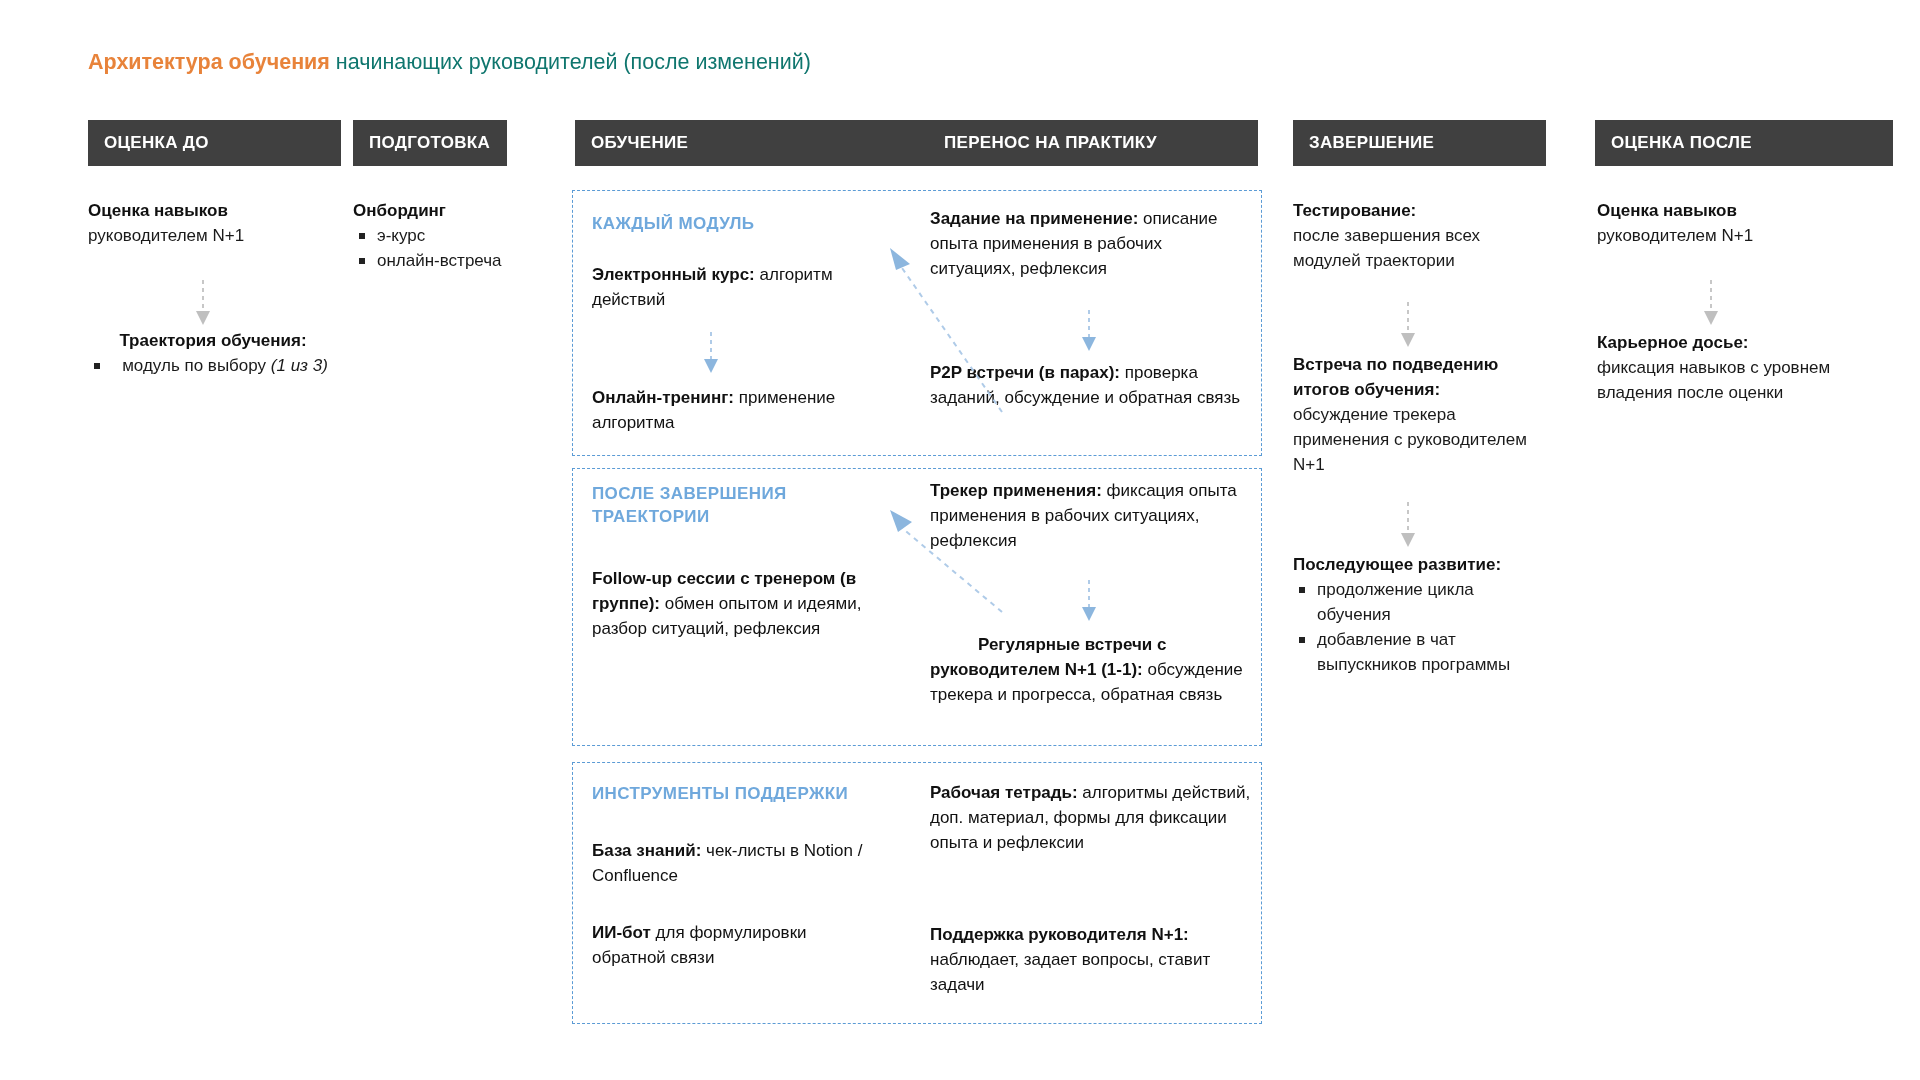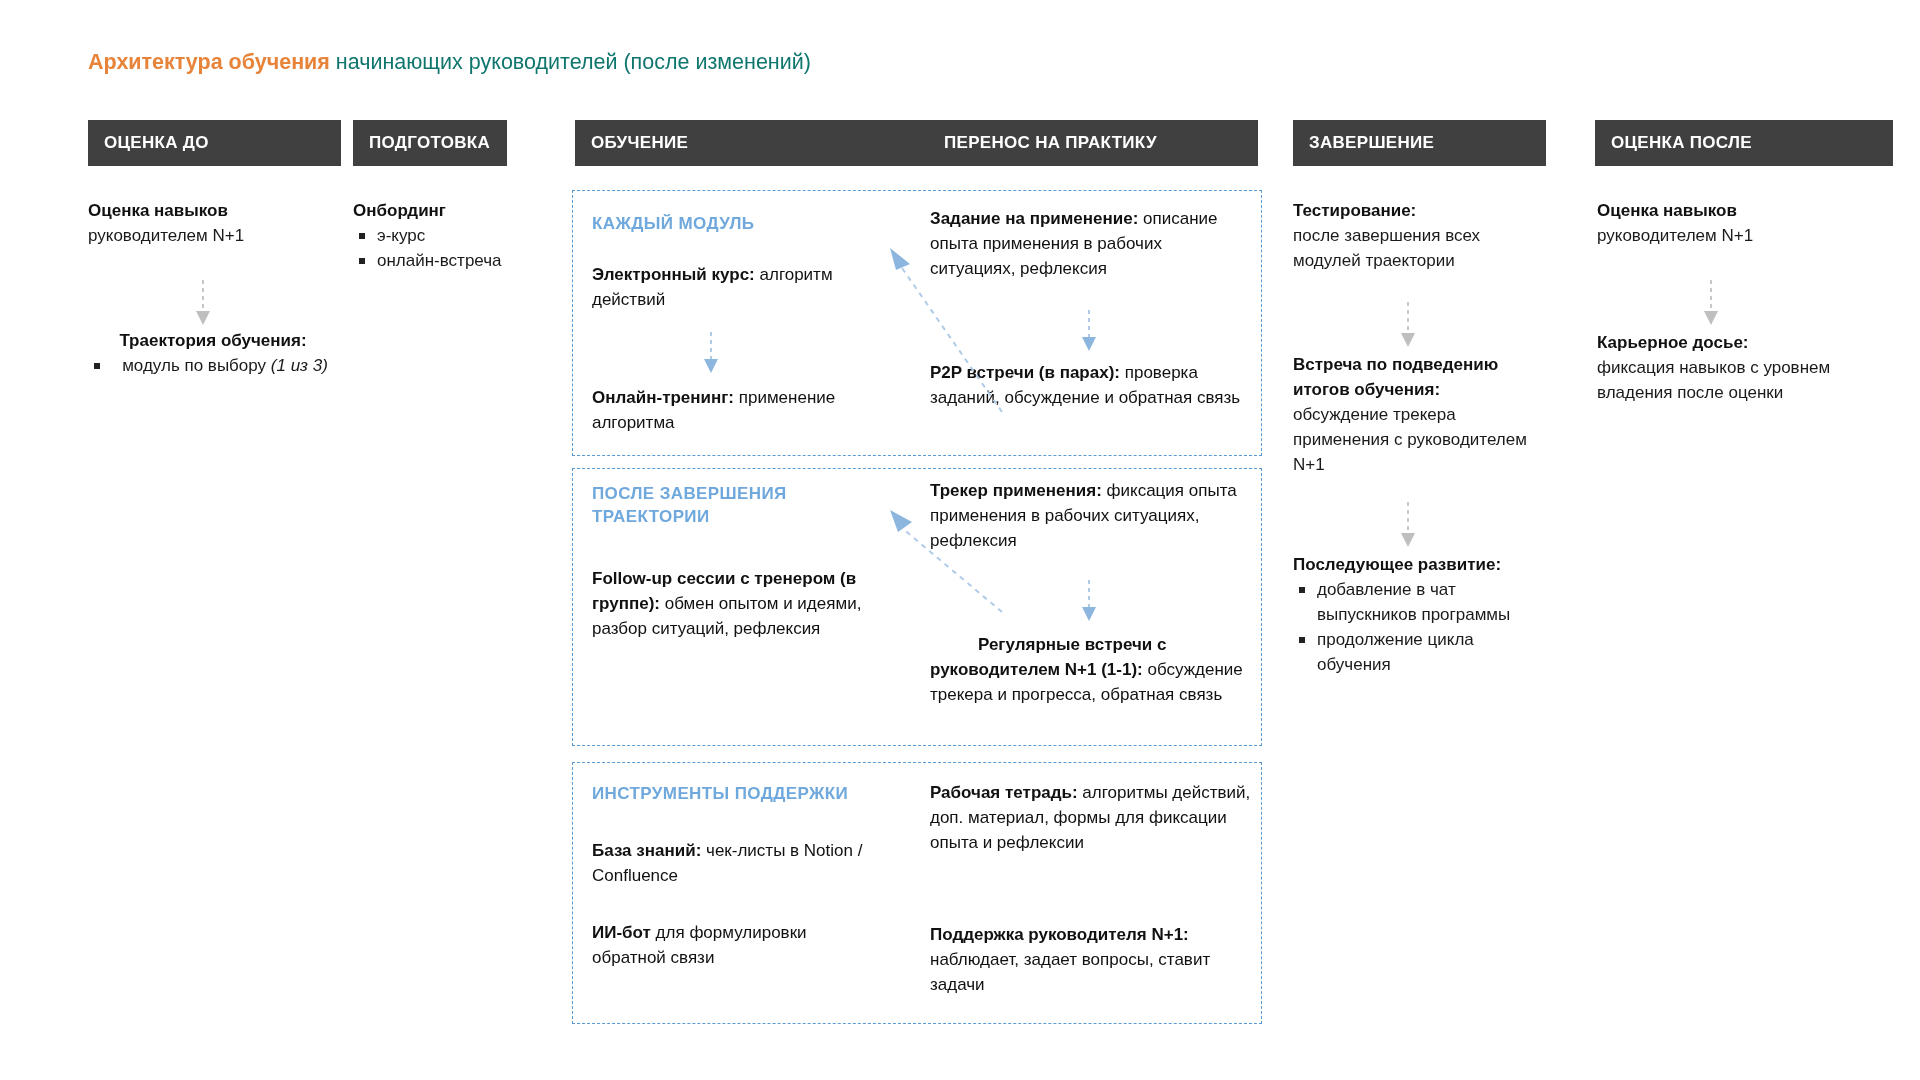--- a/index.html
+++ b/index.html
@@ -287,22 +287,22 @@
   <svg width="22" height="52" viewBox="0 0 22 52" aria-hidden="true">
     <line x1="11" y1="2" x2="11" y2="34" stroke="#C7C7C7" stroke-width="2" stroke-dasharray="4,4"></line>
     <polygon points="4,33 18,33 11,47" fill="#BFBFBF"></polygon>
   </svg>
 </div>
 
 <div class="col-body" style="left:1293px; top:552px; width:255px;">
   <div class="blk">
     <div class="hd">Последующее развитие:</div>
     <ul class="bullets">
+      <li>продолжение цикла обучения</li>
       <li>добавление в чат выпускников программы</li>
-      <li>продолжение цикла обучения</li>
     </ul>
   </div>
 </div>
 
 <div class="col-body" style="left:1597px; top:198px; width:250px;">
   <div class="blk">
     <div class="hd">Оценка навыков</div>
     <div class="txt">руководителем N+1</div>
   </div>
 </div>

